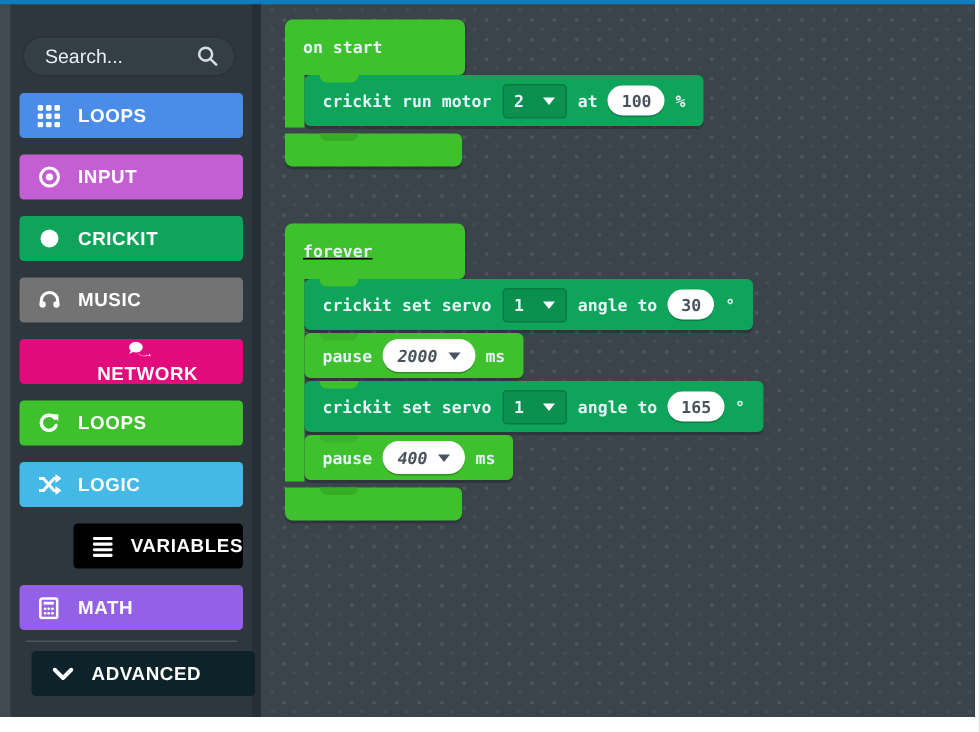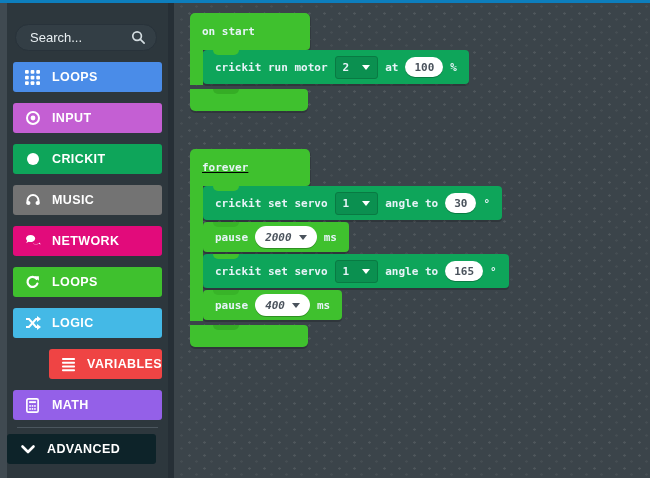--- a/index.html
+++ b/index.html
@@ -21,21 +21,21 @@
   .search-pill input::placeholder { color:#e9eff2; opacity:1; }
 
   
   .cats { position:absolute; left:6px; top:59px; width:149px; }
   .cat { height:30px; border-radius:3px; margin-bottom:11px; display:flex; align-items:center;
          padding-left:11px; cursor:pointer; }
   .cat .icon { width:17px; height:17px; display:inline-flex; align-items:center; justify-content:center; }
   .cat .lbl { color:#ffffff; font-size:12.5px; font-weight:600; letter-spacing:.4px; margin-left:11px; }
 
   .tb-divider { position:absolute; left:10px; right:10px; top:424px; border-top:1px solid #4b565e; }
-  .advanced { position:absolute; left:0; top:431px; width:149px; height:30px; background:#0d2329;
+  .advanced { position:absolute; left:14px; top:431px; width:149px; height:30px; background:#0d2329;
               border-radius:3px; display:flex; align-items:center; padding-left:13px; cursor:pointer; }
   .advanced .lbl { color:#ffffff; font-size:12.5px; font-weight:600; letter-spacing:.4px; margin-left:11px; }
 
   
   .workspace { position:absolute; left:180px; top:3px; width:470px; height:475px; background:#3b444a;
     background-image:
       radial-gradient(rgba(255,255,255,.10) 1px, transparent 1.6px),
       radial-gradient(rgba(255,255,255,.05) 1px, transparent 1.6px);
     background-size:15px 13px, 15px 13px;
     background-position:2px 4px, 9px 10px; }
@@ -144,21 +144,21 @@
           <span class="icon">
             <svg width="16" height="16" viewBox="0 0 16 16">
               <path d="M2.5 11 V8.5 a5.5 5.5 0 0 1 11 0 V11" fill="none" stroke="#ffffff" stroke-width="2" stroke-linecap="round"></path>
               <circle cx="3.4" cy="11" r="2.1" fill="#ffffff"></circle>
               <circle cx="12.6" cy="11" r="2.1" fill="#ffffff"></circle>
             </svg>
           </span>
           <span class="lbl">MUSIC</span>
         </div>
 
-        <div class="cat" style="background: rgb(226, 11, 123);">
+        <div class="cat" style="background: rgb(226, 11, 123); flex-direction: column;">
           <span class="icon">
             <svg width="16" height="16" viewBox="0 0 16 16">
               <path d="M1 5.5 a4.6 3.6 0 0 1 9.2 0 a4.6 3.6 0 0 1 -6.5 3.2 L1.2 10 l1-2.2 A3.6 3.6 0 0 1 1 5.5z" fill="#ffffff"></path>
               <path d="M7.2 9.2 a4 3 0 0 0 7.6 0.4 l0.8 2 -2.4-1 a4 3 0 0 1 -6-1.4z" fill="#ffffff"></path>
             </svg>
           </span>
           <span class="lbl">NETWORK</span>
         </div>
 
         <div class="cat" style="background: rgb(63, 193, 46);">
@@ -176,21 +176,21 @@
             <svg width="16" height="16" viewBox="0 0 16 16">
               <path d="M1 4 h3 l7 8 h3" fill="none" stroke="#ffffff" stroke-width="2"></path>
               <path d="M1 12 h3 l7 -8 h3" fill="none" stroke="#ffffff" stroke-width="2"></path>
               <polygon points="12,1 16,4 12,7" fill="#ffffff"></polygon>
               <polygon points="12,9 16,12 12,15" fill="#ffffff"></polygon>
             </svg>
           </span>
           <span class="lbl">LOGIC</span>
         </div>
 
-        <div class="cat" style="background: #ef4444; margin-left: 36px;">
+        <div class="cat" style="background: #000000; margin-left: 36px;">
           <span class="icon">
             <svg width="15" height="15" viewBox="0 0 16 16" fill="#ffffff">
               <rect x="1" y="1" width="14" height="2.2" rx="1"></rect>
               <rect x="1" y="5" width="14" height="2.2" rx="1"></rect>
               <rect x="1" y="9" width="14" height="2.2" rx="1"></rect>
               <rect x="1" y="13" width="14" height="2.2" rx="1"></rect>
             </svg>
           </span>
           <span class="lbl">VARIABLES</span>
         </div>

